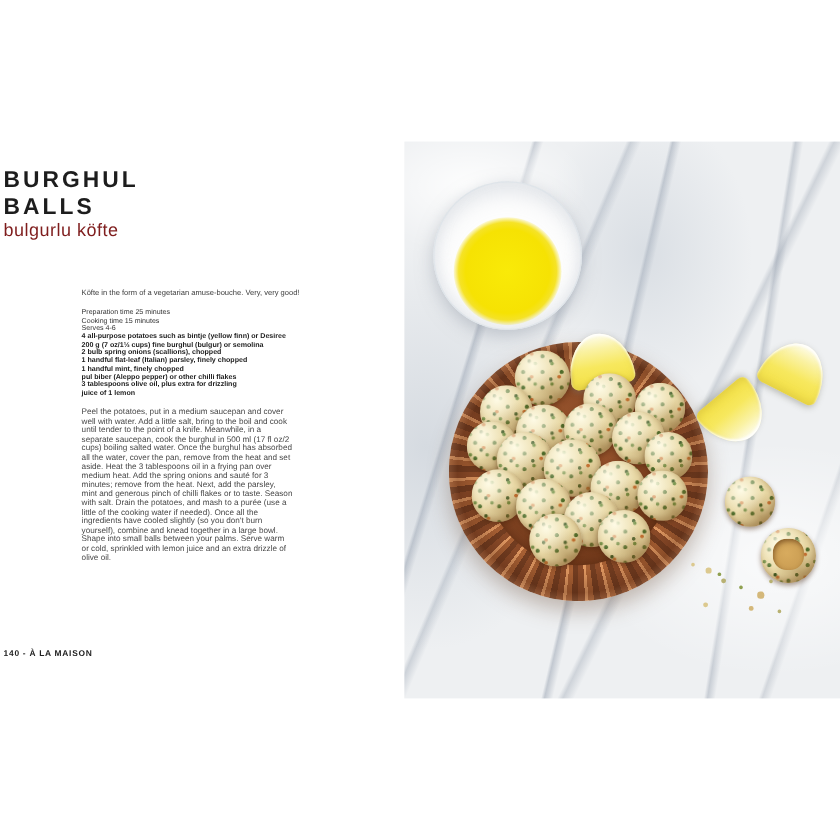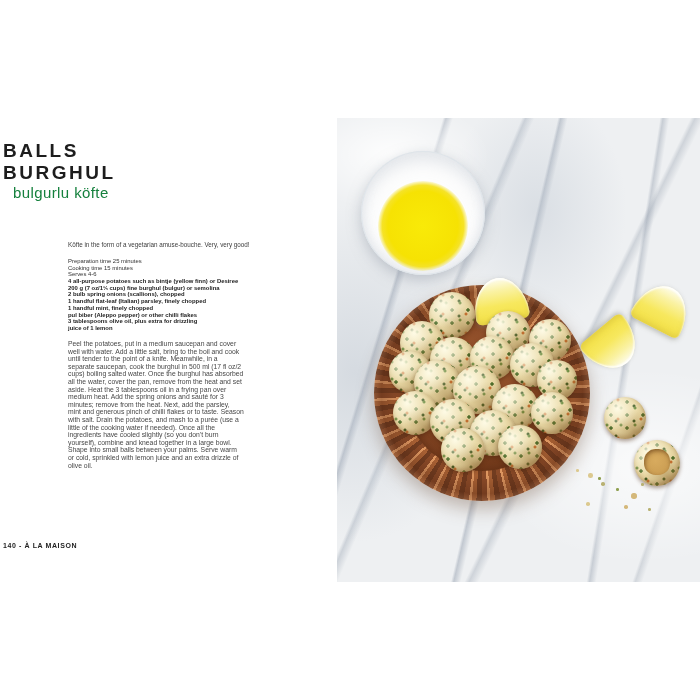--- a/index.html
+++ b/index.html
@@ -10,22 +10,22 @@
   .spread{position:absolute;inset:0;}
 
   
   .title{
     position:absolute;left:3px;top:140px;margin:0;
     font-size:19px;line-height:22px;font-weight:700;letter-spacing:2.5px;
     color:#1d1d1d;
   }
   .title span{display:block;}
   .subtitle{
-    position:absolute;left:13px;top:184px;margin:0;
-    font-size:15px;font-weight:400;color:#15803d;letter-spacing:.4px;
+    position:absolute;left:3px;top:184px;margin:0;
+    font-size:15px;font-weight:400;color:#7f1d1d;letter-spacing:.4px;
   }
   .intro{
     position:absolute;left:68px;top:241px;margin:0;width:230px;
     font-size:6.3px;line-height:7.5px;color:#3c3c3c;white-space:nowrap;
   }
   .meta,.ingredients{
     position:absolute;left:68px;margin:0;padding:0;list-style:none;
     font-size:5.9px;line-height:6.7px;color:#333;
   }
   .meta{top:258px;}
@@ -112,22 +112,22 @@
   }
   .crumb{position:absolute;border-radius:45%;}
 </style>
 </head>
 <body>
 
 <main class="spread">
 
   <section class="left-page">
     <h1 class="title">
+      <span>BURGHUL</span>
       <span>BALLS</span>
-      <span>BURGHUL</span>
     </h1>
     <p class="subtitle">bulgurlu köfte</p>
     <p class="intro">Köfte in the form of a vegetarian amuse-bouche. Very, very good!</p>
     <ul class="meta">
         <li>Preparation time 25 minutes</li>
         <li>Cooking time 15 minutes</li>
         <li>Serves 4-6</li>
       </ul>
     <ul class="ingredients">
         <li>4 all-purpose potatoes such as bintje (yellow finn) or Desiree</li>

